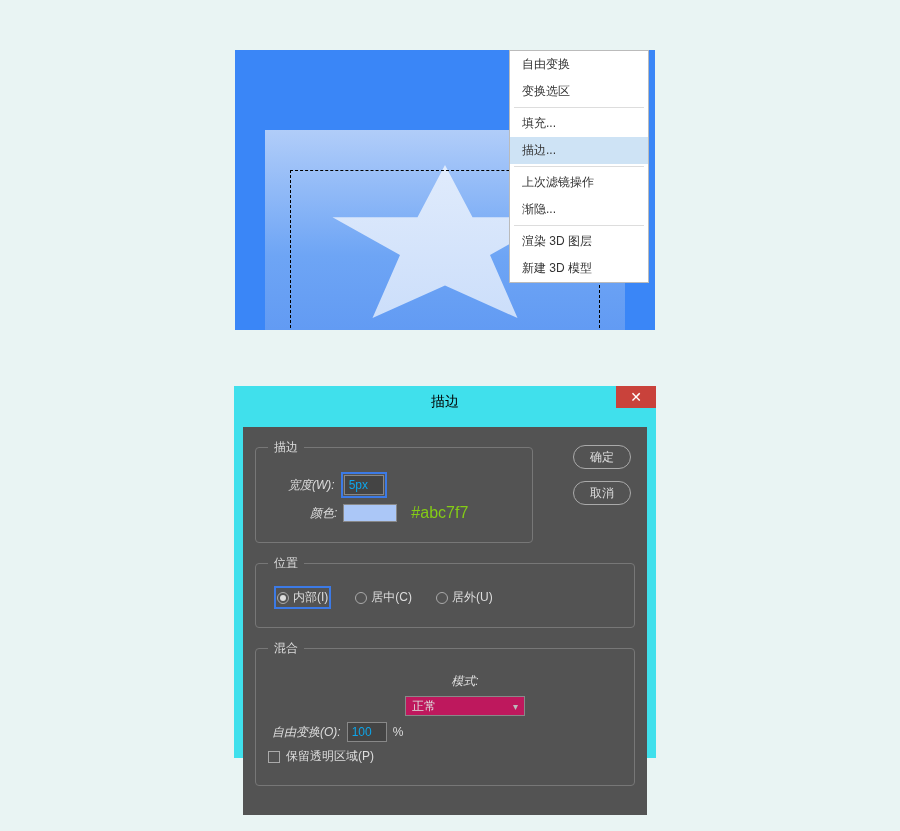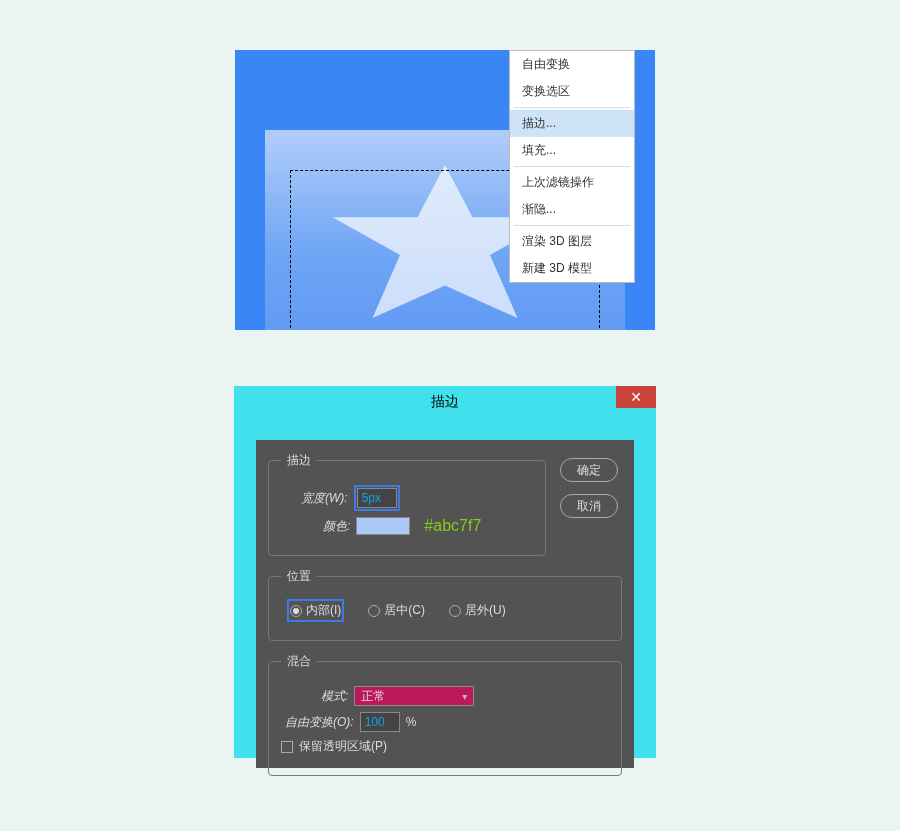--- a/index.html
+++ b/index.html
@@ -47,21 +47,21 @@
       width: 310px;
       height: 178px;
       border: 1px dashed #000;
     }
 
     
     .context-menu {
       position: absolute;
       left: 509px;
       top: 50px;
-      width: 126px;
+      width: 140px;
       background: #fff;
       border: 1px solid #bbb;
       font-size: 12px;
     }
     .menu-item {
       padding: 5px 12px;
       color: #333;
       cursor: pointer;
     }
     .menu-item.hovered {
@@ -101,23 +101,23 @@
       width: 40px;
       height: 22px;
       background: #c9423b;
       color: #fff;
       text-align: center;
       line-height: 22px;
       font-size: 14px;
       cursor: pointer;
     }
     .dialog-body {
-      margin: 22px;
+      margin: 9px;
       background: #535353;
-      height: 328px;
+      height: 388px;
       padding: 12px;
       position: relative;
       color: #ddd;
     }
     fieldset {
       border: 1px solid #777;
       border-radius: 4px;
       margin-bottom: 12px;
       padding: 10px 12px 14px;
     }
@@ -239,22 +239,22 @@
 <div class="canvas-area">
   <div class="canvas-shape"></div>
   <div class="star-cutout"></div>
   <div class="marching-ants"></div>
 </div>
 
 <div class="context-menu">
   <div class="menu-item">自由变换</div>
   <div class="menu-item">变换选区</div>
   <div class="menu-sep"></div>
+  <div class="menu-item">填充...</div>
   <div class="menu-item hovered">描边...</div>
-  <div class="menu-item">填充...</div>
   <div class="menu-sep"></div>
   <div class="menu-item">上次滤镜操作</div>
   <div class="menu-item">渐隐...</div>
   <div class="menu-sep"></div>
   <div class="menu-item">渲染 3D 图层</div>
   <div class="menu-item">新建 3D 模型</div>
 </div>
 
 <div class="dialog">
   <div class="title-bar">
@@ -300,21 +300,21 @@
         </span>
         <span class="radio-item">
           <span class="radio"></span>
           <span>居外(U)</span>
         </span>
       </div>
     </fieldset>
 
     <fieldset>
       <legend>混合</legend>
-      <div class="row" style="padding-left:40px;">
+      <div class="row" style="padding-left:40px;flex-direction:column;">
         <span class="label">模式:</span>
         <div class="select-box">
           <span>正常</span>
           <span class="chev">▾</span>
         </div>
       </div>
       <div class="row" style="padding-left:4px;">
         <span class="label">自由变换(O):</span>
         <input class="input-box" style="width: 40px;" value="100">
         <span>%</span>

